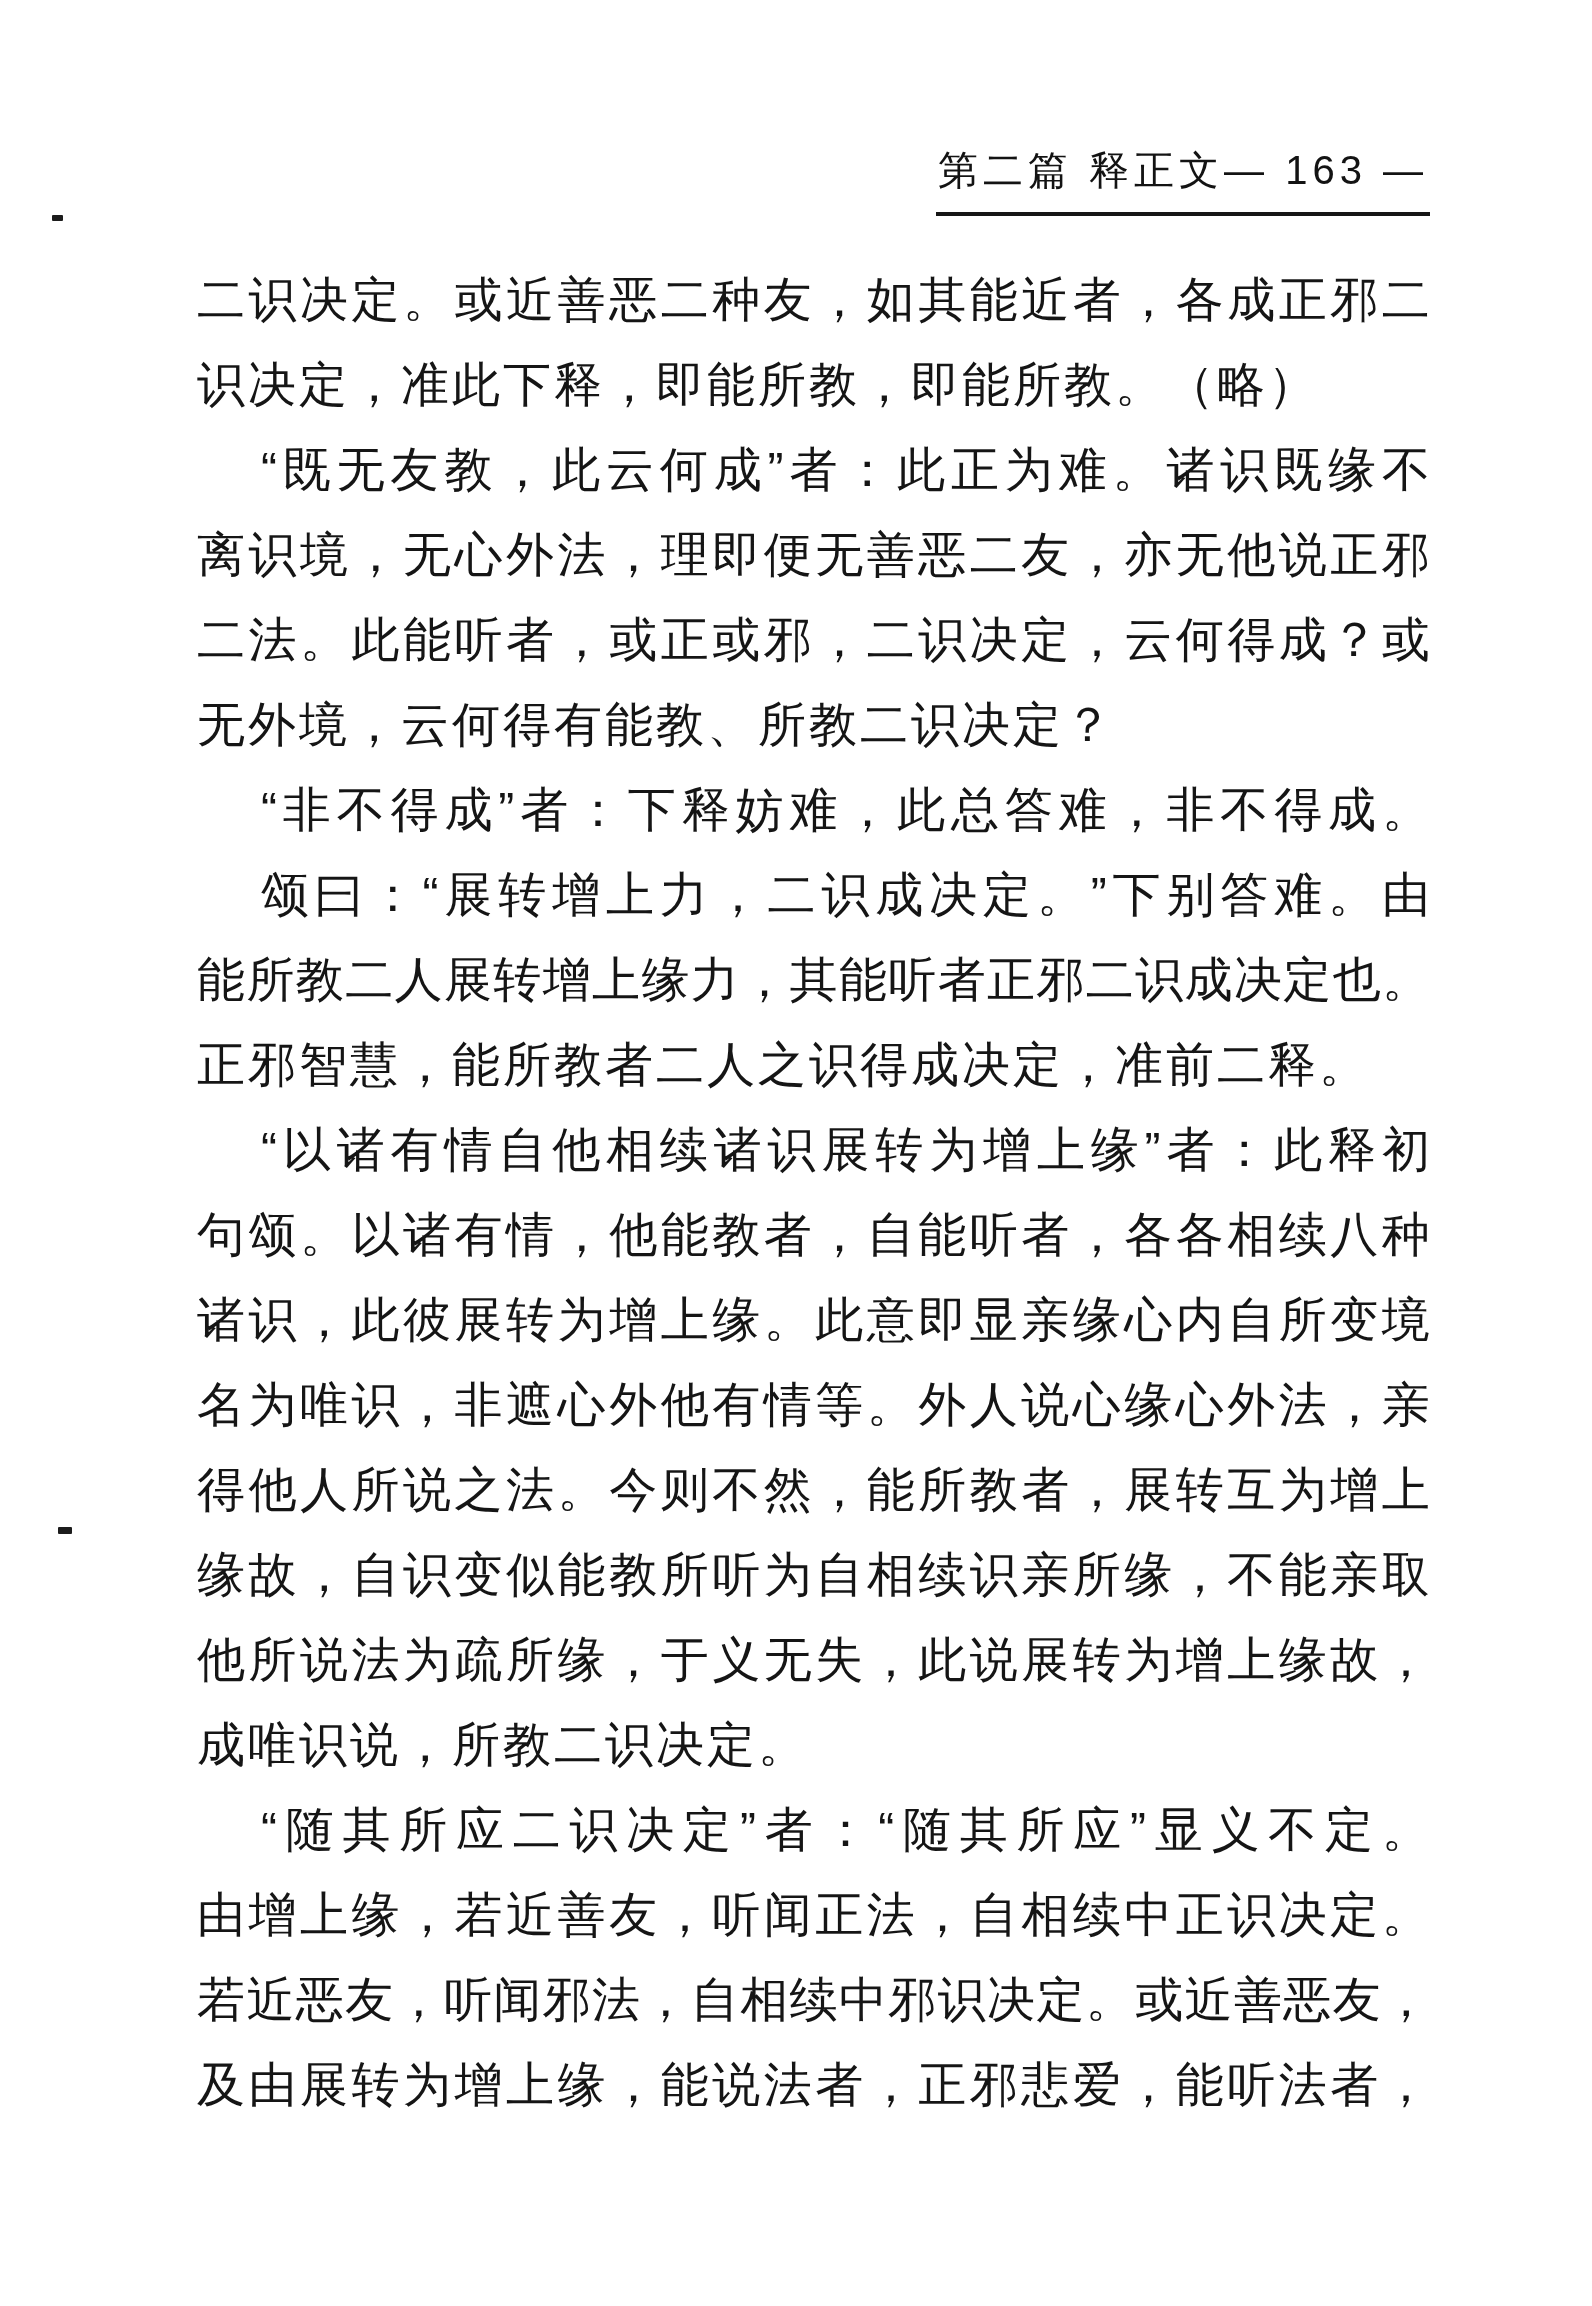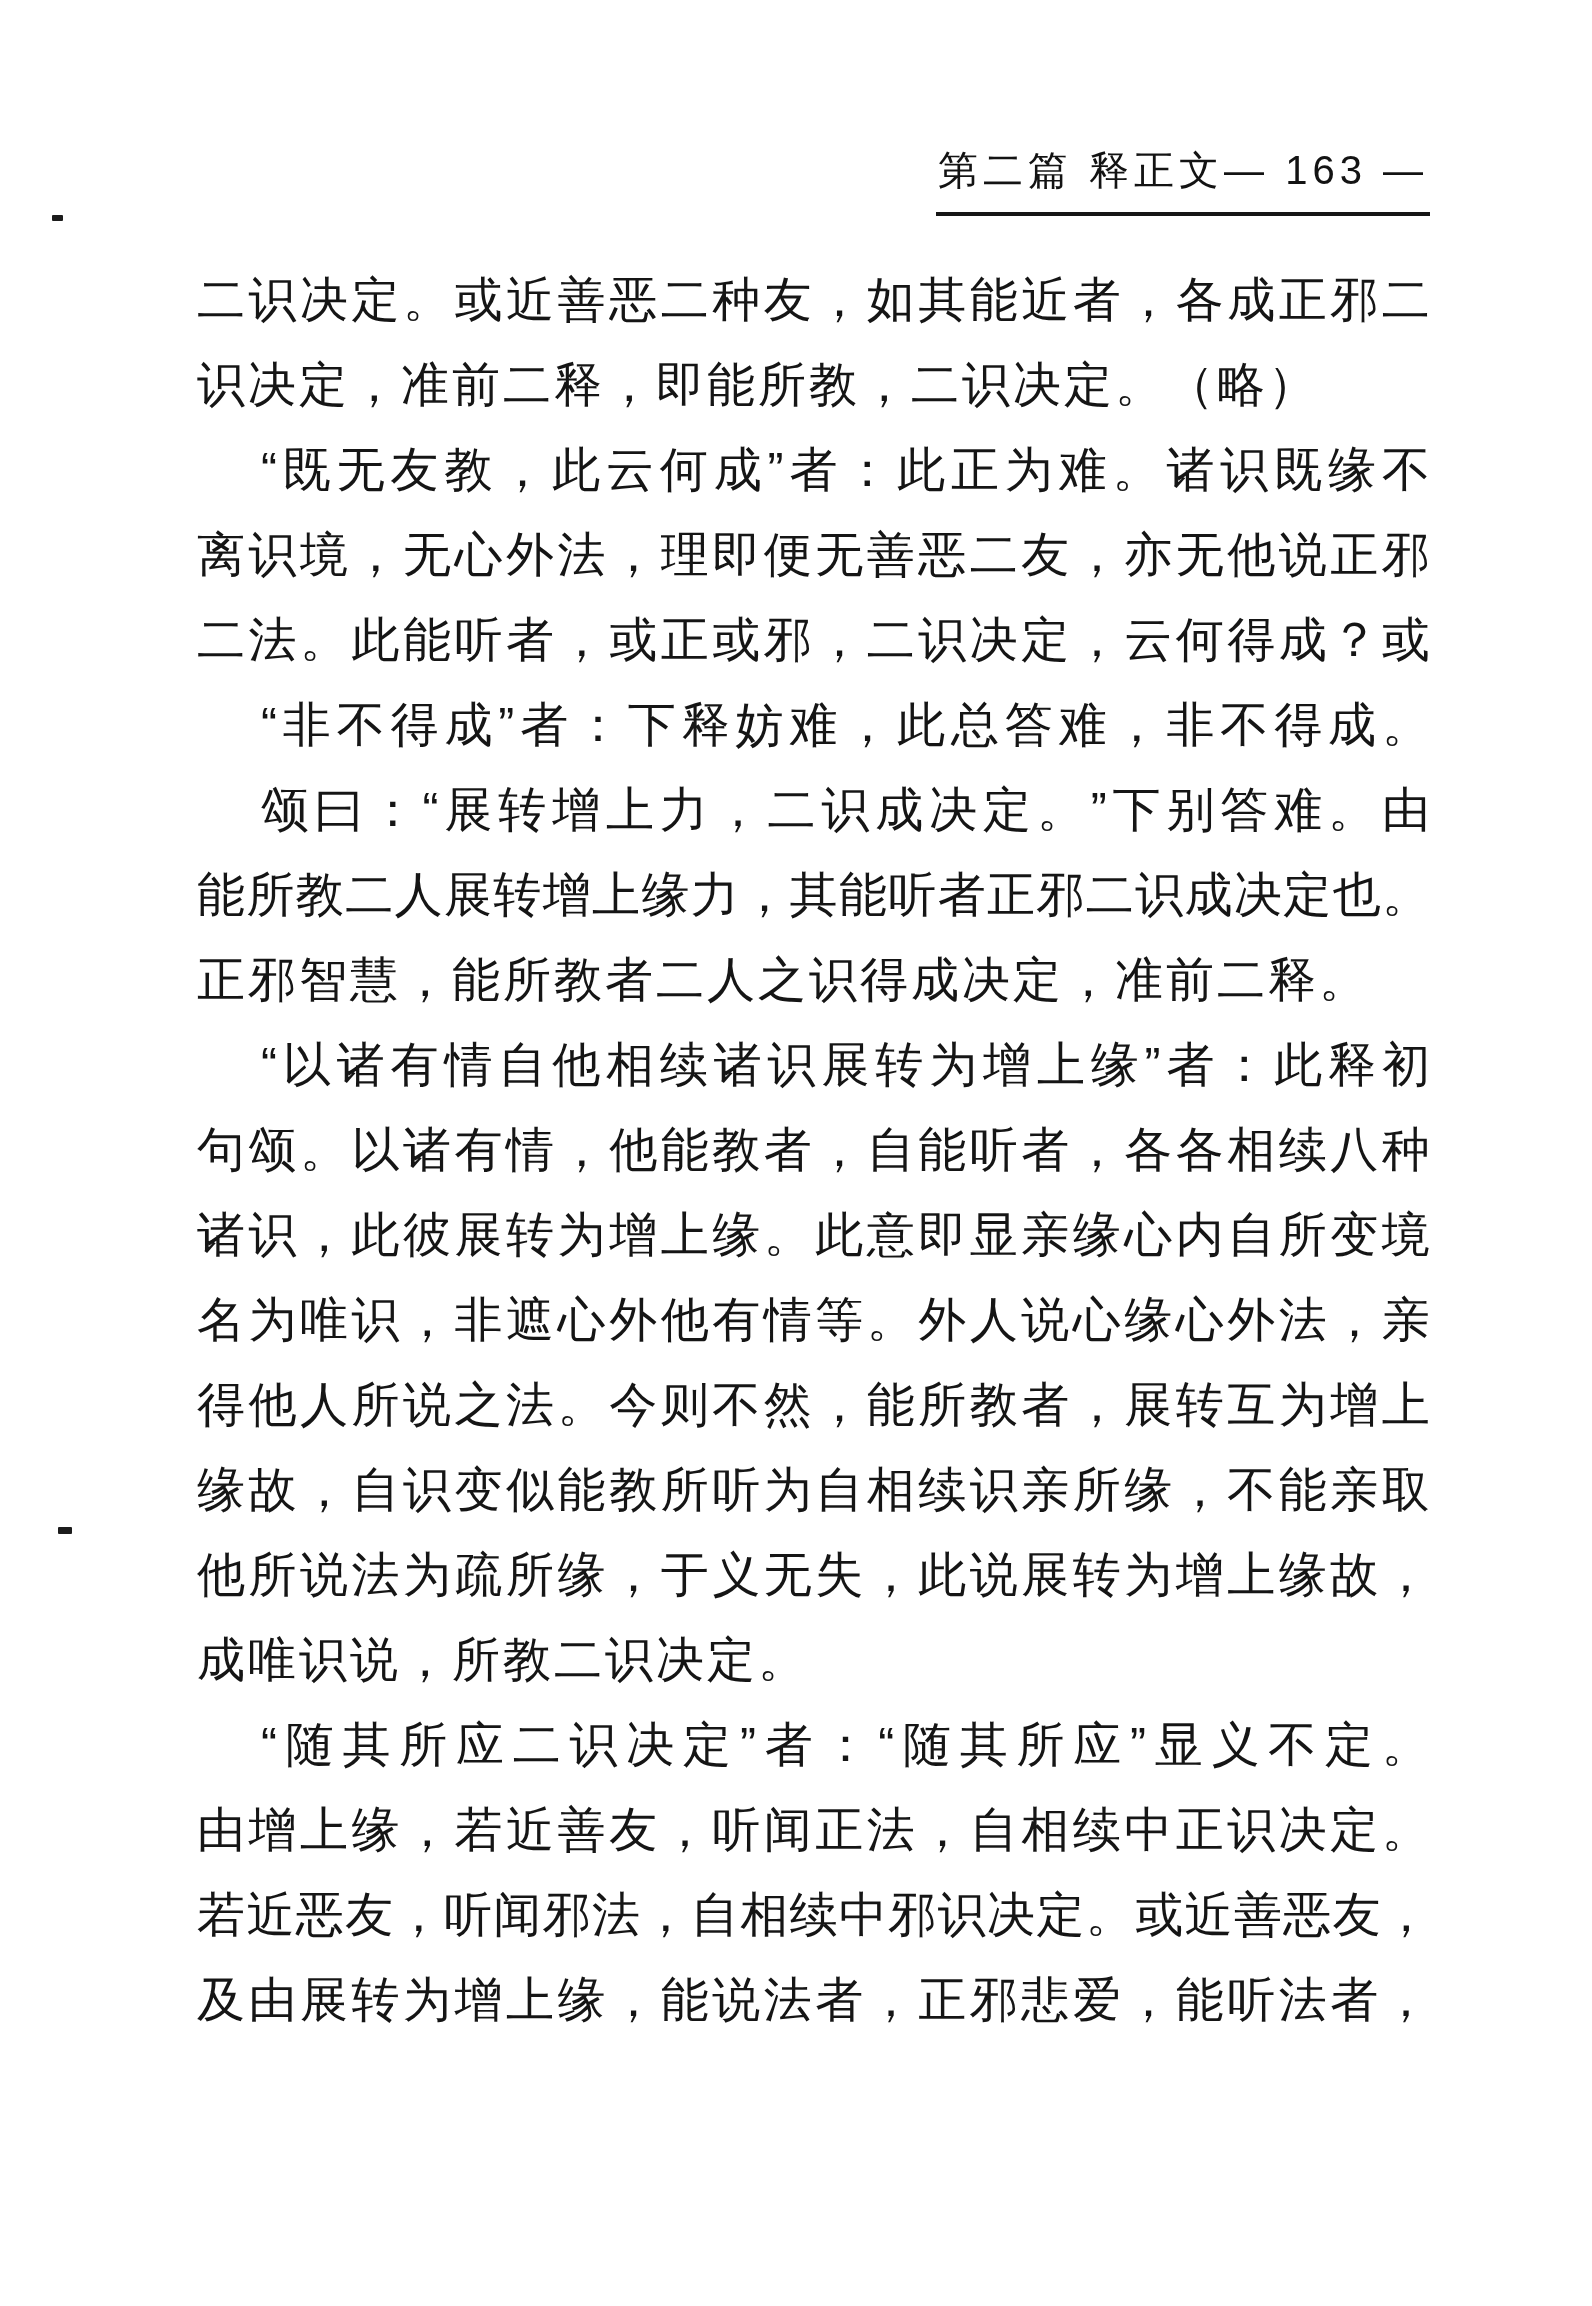--- a/index.html
+++ b/index.html
@@ -56,24 +56,25 @@
 
 <div id="page">
 
   <div id="hdr">
     <span class="hdr-text">第二篇 释正文— 163 —</span>
     <div class="hdr-rule"></div>
   </div>
 
   <div id="bodytext">
       <div class="t-line justify"><span class="ch">二</span><span class="ch">识</span><span class="ch">决</span><span class="ch">定</span><span class="ch">。</span><span class="ch">或</span><span class="ch">近</span><span class="ch">善</span><span class="ch">恶</span><span class="ch">二</span><span class="ch">种</span><span class="ch">友</span><span class="ch">，</span><span class="ch">如</span><span class="ch">其</span><span class="ch">能</span><span class="ch">近</span><span class="ch">者</span><span class="ch">，</span><span class="ch">各</span><span class="ch">成</span><span class="ch">正</span><span class="ch">邪</span><span class="ch">二</span></div>
-      <div class="t-line plain">识决定，准前二释，即能所教，二识决定。（略）</div>
+      <div class="t-line plain">识决定，准此下释，即能所教，即能所教。（略）</div>
       <div class="t-line justify" style="padding-left: 64px;"><span class="ch">“</span><span class="ch">既</span><span class="ch">无</span><span class="ch">友</span><span class="ch">教</span><span class="ch">，</span><span class="ch">此</span><span class="ch">云</span><span class="ch">何</span><span class="ch">成</span><span class="ch">”</span><span class="ch">者</span><span class="ch">：</span><span class="ch">此</span><span class="ch">正</span><span class="ch">为</span><span class="ch">难</span><span class="ch">。</span><span class="ch">诸</span><span class="ch">识</span><span class="ch">既</span><span class="ch">缘</span><span class="ch">不</span></div>
       <div class="t-line justify"><span class="ch">离</span><span class="ch">识</span><span class="ch">境</span><span class="ch">，</span><span class="ch">无</span><span class="ch">心</span><span class="ch">外</span><span class="ch">法</span><span class="ch">，</span><span class="ch">理</span><span class="ch">即</span><span class="ch">便</span><span class="ch">无</span><span class="ch">善</span><span class="ch">恶</span><span class="ch">二</span><span class="ch">友</span><span class="ch">，</span><span class="ch">亦</span><span class="ch">无</span><span class="ch">他</span><span class="ch">说</span><span class="ch">正</span><span class="ch">邪</span></div>
       <div class="t-line justify"><span class="ch">二</span><span class="ch">法</span><span class="ch">。</span><span class="ch">此</span><span class="ch">能</span><span class="ch">听</span><span class="ch">者</span><span class="ch">，</span><span class="ch">或</span><span class="ch">正</span><span class="ch">或</span><span class="ch">邪</span><span class="ch">，</span><span class="ch">二</span><span class="ch">识</span><span class="ch">决</span><span class="ch">定</span><span class="ch">，</span><span class="ch">云</span><span class="ch">何</span><span class="ch">得</span><span class="ch">成</span><span class="ch">？</span><span class="ch">或</span></div>
+      <div class="t-line plain">无外境，云何得有能教、所教二识决定？</div>
       <div class="t-line justify" style="padding-left: 64px;"><span class="ch">“</span><span class="ch">非</span><span class="ch">不</span><span class="ch">得</span><span class="ch">成</span><span class="ch">”</span><span class="ch">者</span><span class="ch">：</span><span class="ch">下</span><span class="ch">释</span><span class="ch">妨</span><span class="ch">难</span><span class="ch">，</span><span class="ch">此</span><span class="ch">总</span><span class="ch">答</span><span class="ch">难</span><span class="ch">，</span><span class="ch">非</span><span class="ch">不</span><span class="ch">得</span><span class="ch">成</span><span class="ch">。</span></div>
       <div class="t-line justify" style="padding-left: 64px;"><span class="ch">颂</span><span class="ch">曰</span><span class="ch">：</span><span class="ch">“</span><span class="ch">展</span><span class="ch">转</span><span class="ch">增</span><span class="ch">上</span><span class="ch">力</span><span class="ch">，</span><span class="ch">二</span><span class="ch">识</span><span class="ch">成</span><span class="ch">决</span><span class="ch">定</span><span class="ch">。</span><span class="ch">”</span><span class="ch">下</span><span class="ch">别</span><span class="ch">答</span><span class="ch">难</span><span class="ch">。</span><span class="ch">由</span></div>
       <div class="t-line justify"><span class="ch">能</span><span class="ch">所</span><span class="ch">教</span><span class="ch">二</span><span class="ch">人</span><span class="ch">展</span><span class="ch">转</span><span class="ch">增</span><span class="ch">上</span><span class="ch">缘</span><span class="ch">力</span><span class="ch">，</span><span class="ch">其</span><span class="ch">能</span><span class="ch">听</span><span class="ch">者</span><span class="ch">正</span><span class="ch">邪</span><span class="ch">二</span><span class="ch">识</span><span class="ch">成</span><span class="ch">决</span><span class="ch">定</span><span class="ch">也</span><span class="ch">。</span></div>
       <div class="t-line plain">正邪智慧，能所教者二人之识得成决定，准前二释。</div>
       <div class="t-line justify" style="padding-left: 64px;"><span class="ch">“</span><span class="ch">以</span><span class="ch">诸</span><span class="ch">有</span><span class="ch">情</span><span class="ch">自</span><span class="ch">他</span><span class="ch">相</span><span class="ch">续</span><span class="ch">诸</span><span class="ch">识</span><span class="ch">展</span><span class="ch">转</span><span class="ch">为</span><span class="ch">增</span><span class="ch">上</span><span class="ch">缘</span><span class="ch">”</span><span class="ch">者</span><span class="ch">：</span><span class="ch">此</span><span class="ch">释</span><span class="ch">初</span></div>
       <div class="t-line justify"><span class="ch">句</span><span class="ch">颂</span><span class="ch">。</span><span class="ch">以</span><span class="ch">诸</span><span class="ch">有</span><span class="ch">情</span><span class="ch">，</span><span class="ch">他</span><span class="ch">能</span><span class="ch">教</span><span class="ch">者</span><span class="ch">，</span><span class="ch">自</span><span class="ch">能</span><span class="ch">听</span><span class="ch">者</span><span class="ch">，</span><span class="ch">各</span><span class="ch">各</span><span class="ch">相</span><span class="ch">续</span><span class="ch">八</span><span class="ch">种</span></div>
       <div class="t-line justify"><span class="ch">诸</span><span class="ch">识</span><span class="ch">，</span><span class="ch">此</span><span class="ch">彼</span><span class="ch">展</span><span class="ch">转</span><span class="ch">为</span><span class="ch">增</span><span class="ch">上</span><span class="ch">缘</span><span class="ch">。</span><span class="ch">此</span><span class="ch">意</span><span class="ch">即</span><span class="ch">显</span><span class="ch">亲</span><span class="ch">缘</span><span class="ch">心</span><span class="ch">内</span><span class="ch">自</span><span class="ch">所</span><span class="ch">变</span><span class="ch">境</span></div>
       <div class="t-line justify"><span class="ch">名</span><span class="ch">为</span><span class="ch">唯</span><span class="ch">识</span><span class="ch">，</span><span class="ch">非</span><span class="ch">遮</span><span class="ch">心</span><span class="ch">外</span><span class="ch">他</span><span class="ch">有</span><span class="ch">情</span><span class="ch">等</span><span class="ch">。</span><span class="ch">外</span><span class="ch">人</span><span class="ch">说</span><span class="ch">心</span><span class="ch">缘</span><span class="ch">心</span><span class="ch">外</span><span class="ch">法</span><span class="ch">，</span><span class="ch">亲</span></div>
       <div class="t-line justify"><span class="ch">得</span><span class="ch">他</span><span class="ch">人</span><span class="ch">所</span><span class="ch">说</span><span class="ch">之</span><span class="ch">法</span><span class="ch">。</span><span class="ch">今</span><span class="ch">则</span><span class="ch">不</span><span class="ch">然</span><span class="ch">，</span><span class="ch">能</span><span class="ch">所</span><span class="ch">教</span><span class="ch">者</span><span class="ch">，</span><span class="ch">展</span><span class="ch">转</span><span class="ch">互</span><span class="ch">为</span><span class="ch">增</span><span class="ch">上</span></div>
       <div class="t-line justify"><span class="ch">缘</span><span class="ch">故</span><span class="ch">，</span><span class="ch">自</span><span class="ch">识</span><span class="ch">变</span><span class="ch">似</span><span class="ch">能</span><span class="ch">教</span><span class="ch">所</span><span class="ch">听</span><span class="ch">为</span><span class="ch">自</span><span class="ch">相</span><span class="ch">续</span><span class="ch">识</span><span class="ch">亲</span><span class="ch">所</span><span class="ch">缘</span><span class="ch">，</span><span class="ch">不</span><span class="ch">能</span><span class="ch">亲</span><span class="ch">取</span></div>

